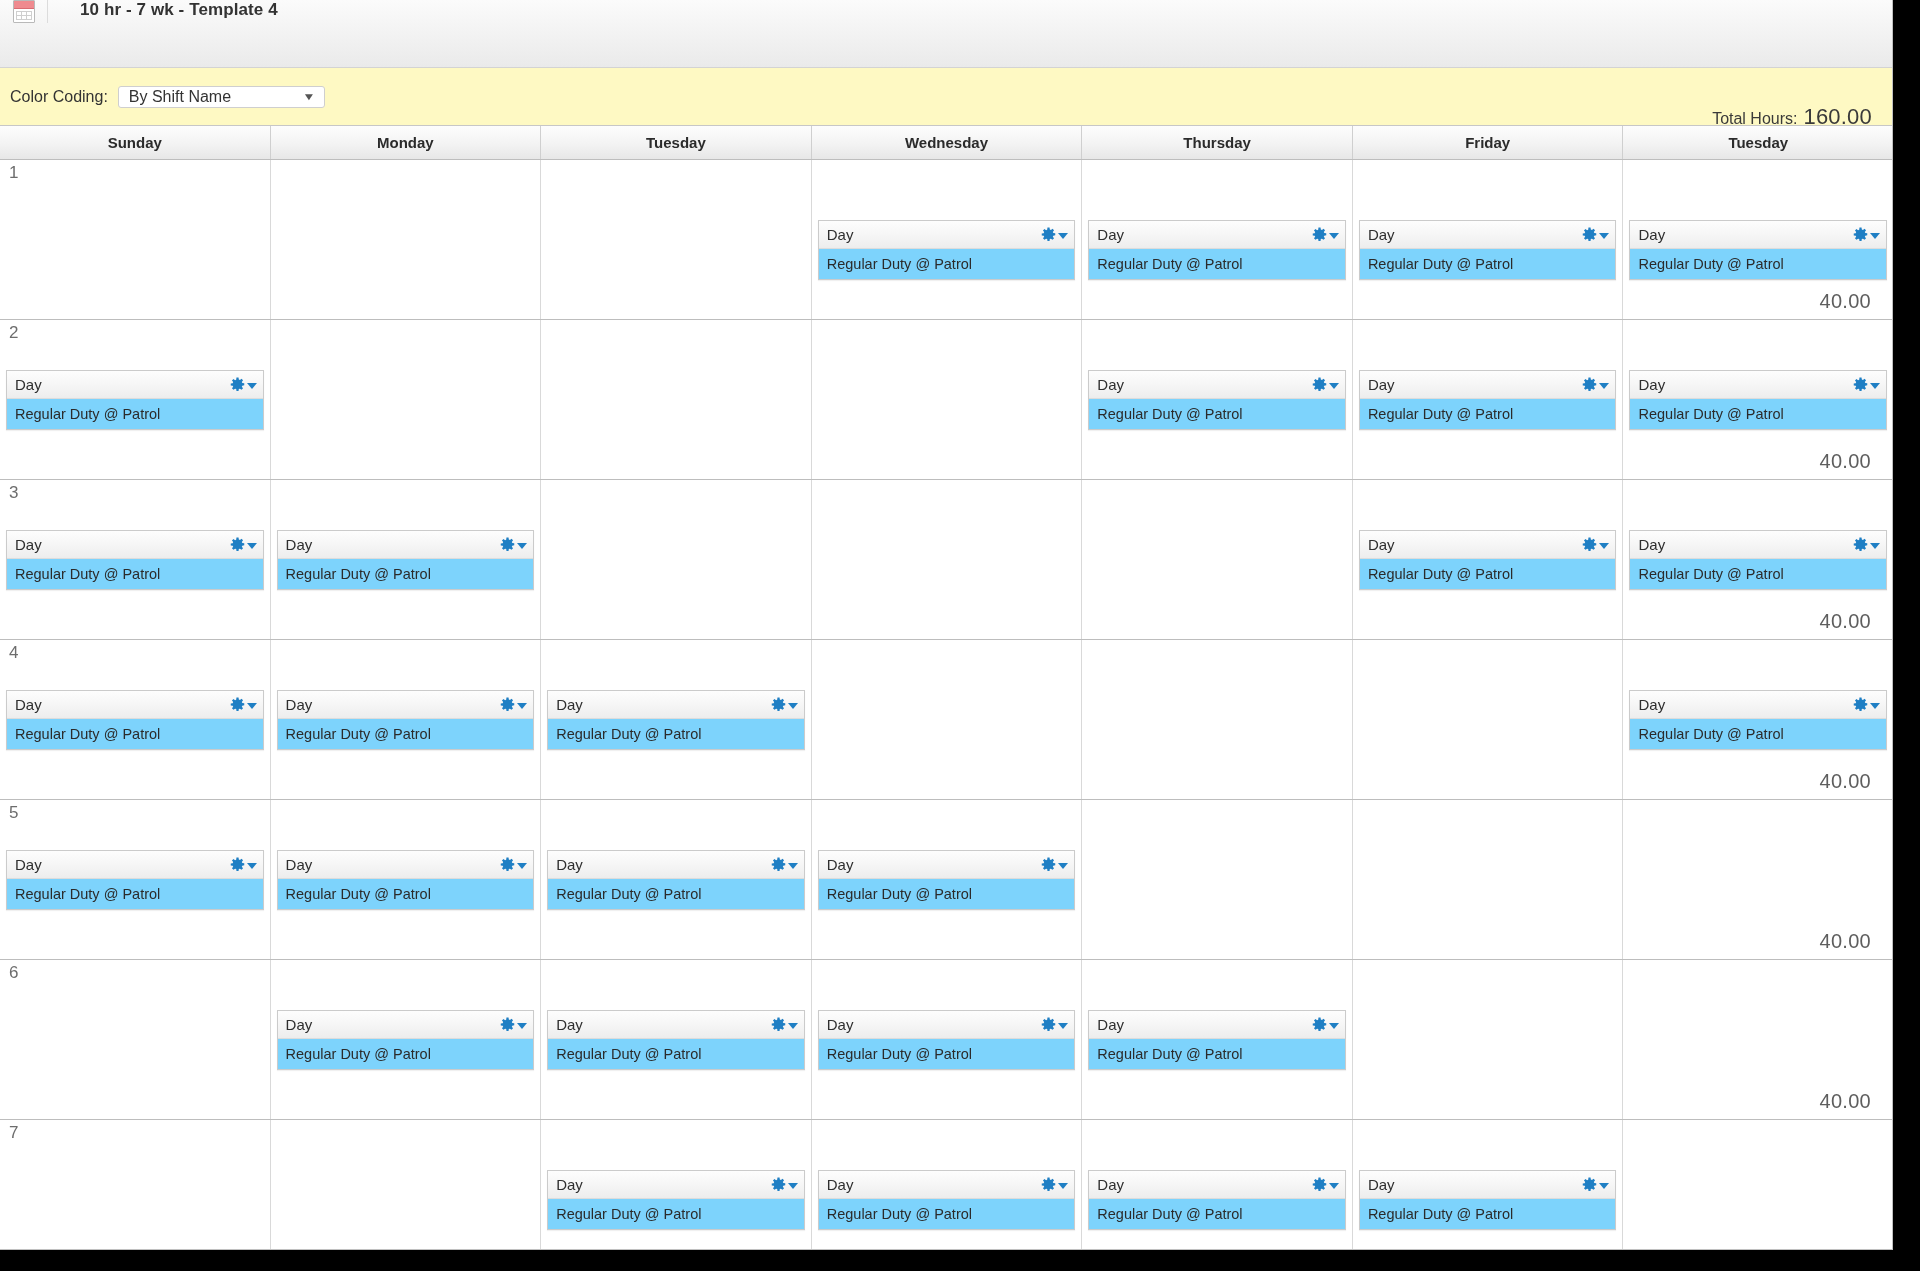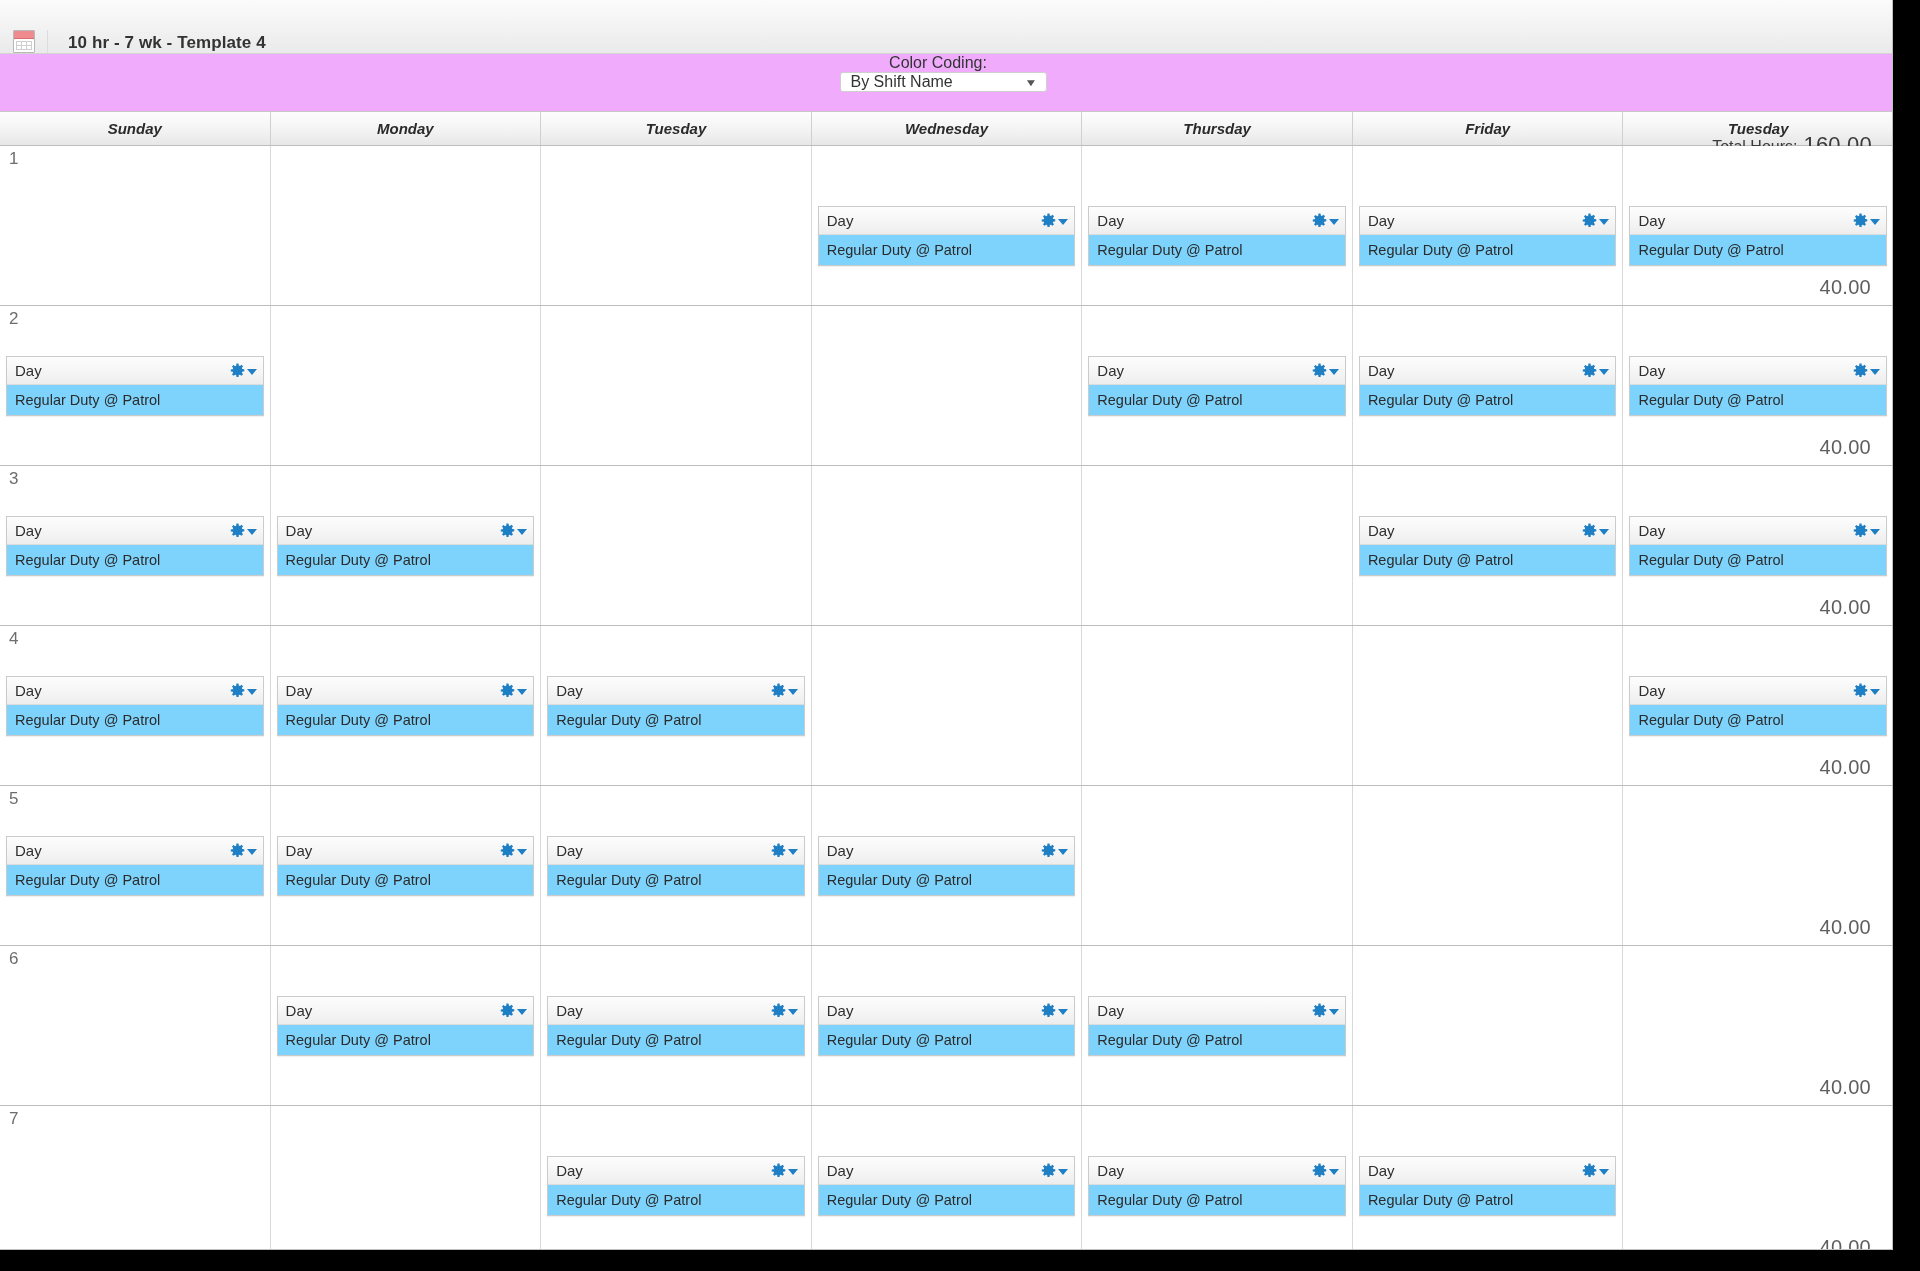--- a/index.html
+++ b/index.html
@@ -13,24 +13,24 @@
     position: absolute; left: 0; top: 0;
     width: 1893px; height: 1250px;
     background: #ffffff;
     border-right: 1px solid #c0c0c0;
     border-bottom: 1px solid #c0c0c0;
     overflow: hidden;
   }
 
   
   .titlebar {
-    height: 54px;
+    height: 68px;
     background: linear-gradient(to bottom, #fbfbfb 0%, #f1f1f1 60%, #eaeaea 100%);
     border-bottom: 1px solid #d3d3d3;
-    display: flex; align-items: flex-end;
+    display: flex; align-items: flex-start; gap: 12px;
   }
   .title-icon-cell {
     width: 48px;
     display: flex; align-items: center; justify-content: center;
     border-right: 1px solid #dcdcdc;
   }
   .cal-icon {
     position: relative;
     width: 22px; height: 23px;
     background: #ffffff;
@@ -54,25 +54,24 @@
     display: flex; align-items: center;
     padding-left: 20px;
     font-size: 17px; font-weight: bold;
     color: #333333;
     letter-spacing: .1px;
   }
 
   
   .toolbar {
     height: 57px;
-    background: #f0abfc;
+    background: #fef9c3;
     display: flex; align-items: center;
     padding: 0 16px 0 10px;
     position: relative;
-    flex-direction: column;
   }
   .cc-label {
     font-size: 16px; color: #333;
     margin-right: 10px;
   }
   .cc-select {
     width: 207px; height: 22px;
     border: 1px solid #cfcfcf;
     border-radius: 3px;
     background: #ffffff;
@@ -99,21 +98,20 @@
   
   .cal {
     border-top: 1px solid #c7c7c7;
     width: 1893px;
   }
   .cal-head {
     display: flex;
     height: 34px;
     background: linear-gradient(to bottom, #fdfdfd 0%, #f3f3f3 55%, #e7e7e7 100%);
     border-bottom: 1px solid #bdbdbd;
-    font-style: italic;
   }
   .cal-head .hcell {
     flex: 1 1 0;
     display: flex; align-items: center; justify-content: center;
     font-size: 15px; font-weight: bold; color: #2b2b2b;
     border-right: 1px solid #cfcfcf;
   }
   .cal-head .hcell:last-child { border-right: none; }
 
   .week-row {

